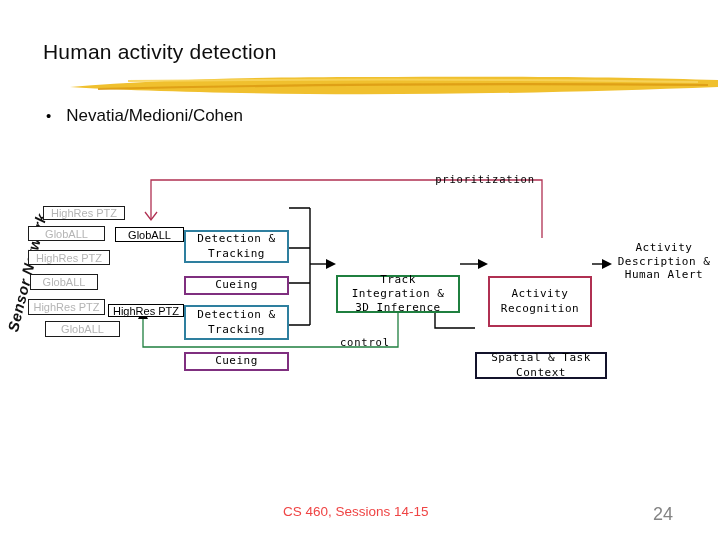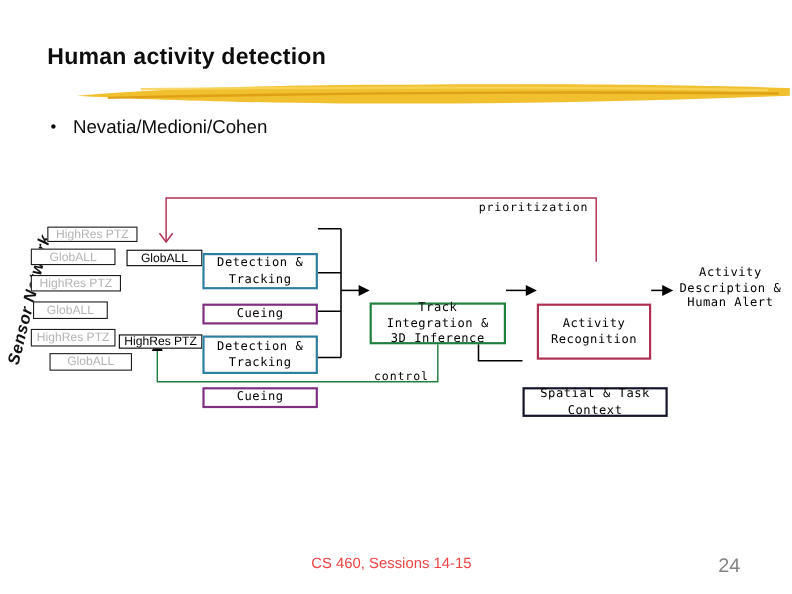--- a/index.html
+++ b/index.html
@@ -1,18 +1,18 @@
 <!DOCTYPE html>
 <html><head>
 <meta charset="utf-8">
 <style>
   html,body{margin:0;padding:0;background:#fff;}
   .slide{position:relative;width:720px;height:540px;background:#ffffff;overflow:hidden;
          font-family:"Liberation Sans",sans-serif;}
-  .title{position:absolute;left:43px;top:40px;margin:0;font-size:21px;font-weight:bold;
+  .title{position:absolute;left:43px;top:40px;margin:0;font-size:21px;font-weight:normal;
          color:#0d0d0d;letter-spacing:0.2px;font-family:"Liberation Sans",sans-serif;}
   .swoosh{position:absolute;left:68px;top:71px;width:652px;height:30px;}
   .bullet-row{position:absolute;left:46px;top:105px;display:flex;align-items:flex-start;}
   .bullet-dot{font-size:15px;color:#000;margin-right:15px;line-height:22px;}
   .bullet-text{font-size:17px;color:#0d0d0d;line-height:22px;}
   .diagram{position:absolute;left:0;top:160px;width:720px;height:200px;}
   .connectors{position:absolute;left:0;top:0;width:720px;height:200px;}
   
   .fbox{position:absolute;box-sizing:border-box;background:#fff;display:flex;flex-direction:column;
         align-items:center;justify-content:center;text-align:center;color:#000;
@@ -114,21 +114,21 @@
     </div>
     <div class="fbox crimsonb" style="left:488px;top:79px;width:104px;height:51px">
       <div>Activity</div>
       <div>Recognition</div>
     </div>
     <div class="fbox navyb" style="left:475px;top:155px;width:132px;height:27px">
       <div>Spatial &amp; Task</div>
       <div>Context</div>
     </div>
 
-    <div class="mono-label" style="left:430px;top:23px;width:110px;text-align:center">prioritization</div>
+    <div class="mono-label" style="left:430px;top:13px;width:110px;text-align:center">prioritization</div>
     <div class="mono-label" style="left:340px;top:176px">control</div>
 
     <div class="out-text">
       <div>Activity</div>
       <div>Description &amp;</div>
       <div>Human Alert</div>
     </div>
 
   </div>
 

